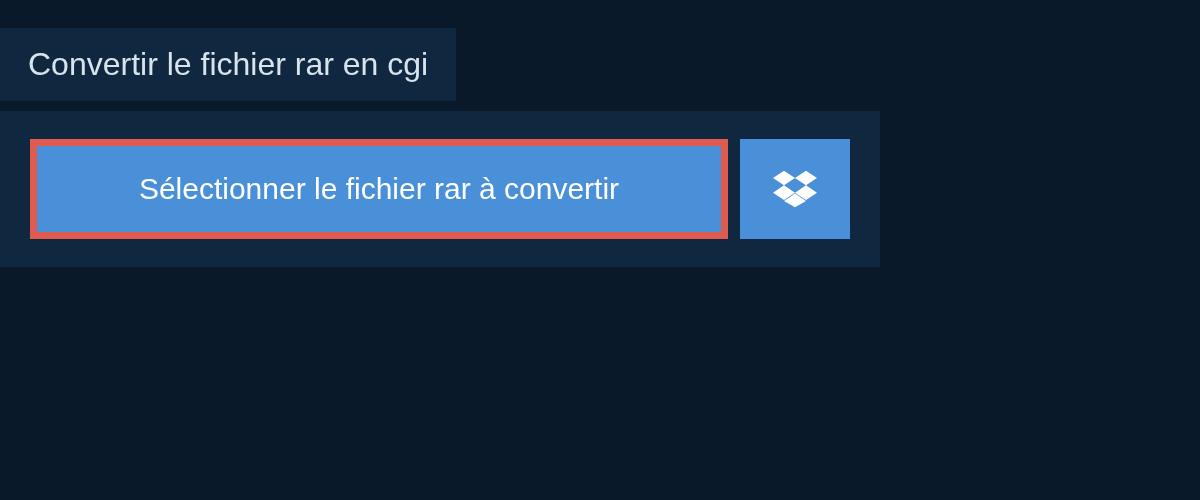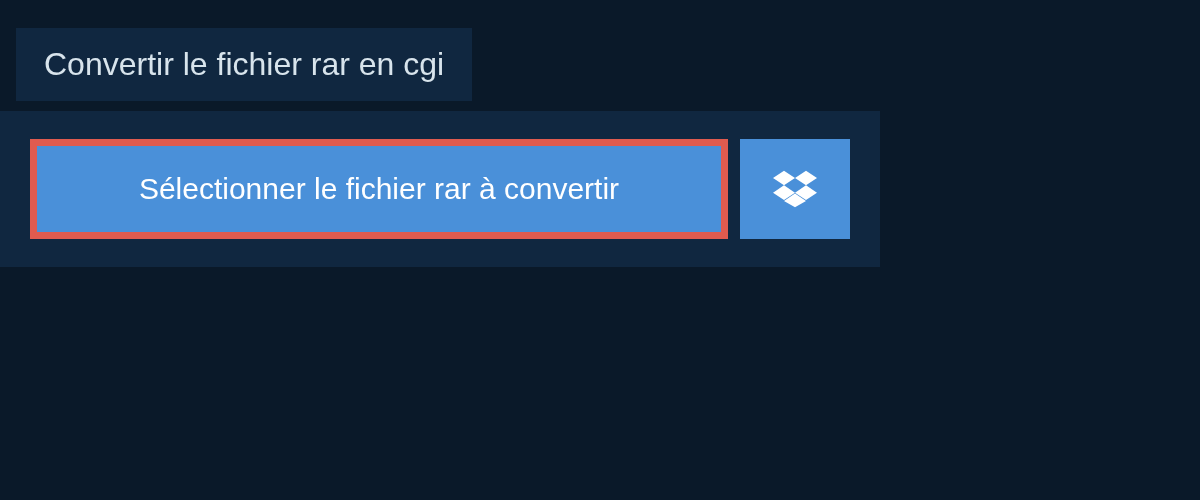--- a/index.html
+++ b/index.html
@@ -12,21 +12,21 @@
       height: 500px;
       background: #0a1929;
       font-family: -apple-system, BlinkMacSystemFont, "Segoe UI", Arial, sans-serif;
       position: relative;
     }
     .header-tab {
       background: #102740;
       display: inline-block;
       padding: 18px 28px;
       margin-top: 28px;
-      margin-left: 16px;
+      margin-left: 0;
     }
     .header-title {
       color: #d8e4ec;
       font-size: 32px;
       font-weight: 300;
     }
     .upload-panel {
       background: #102740;
       margin-top: 10px;
       padding: 28px 30px;

